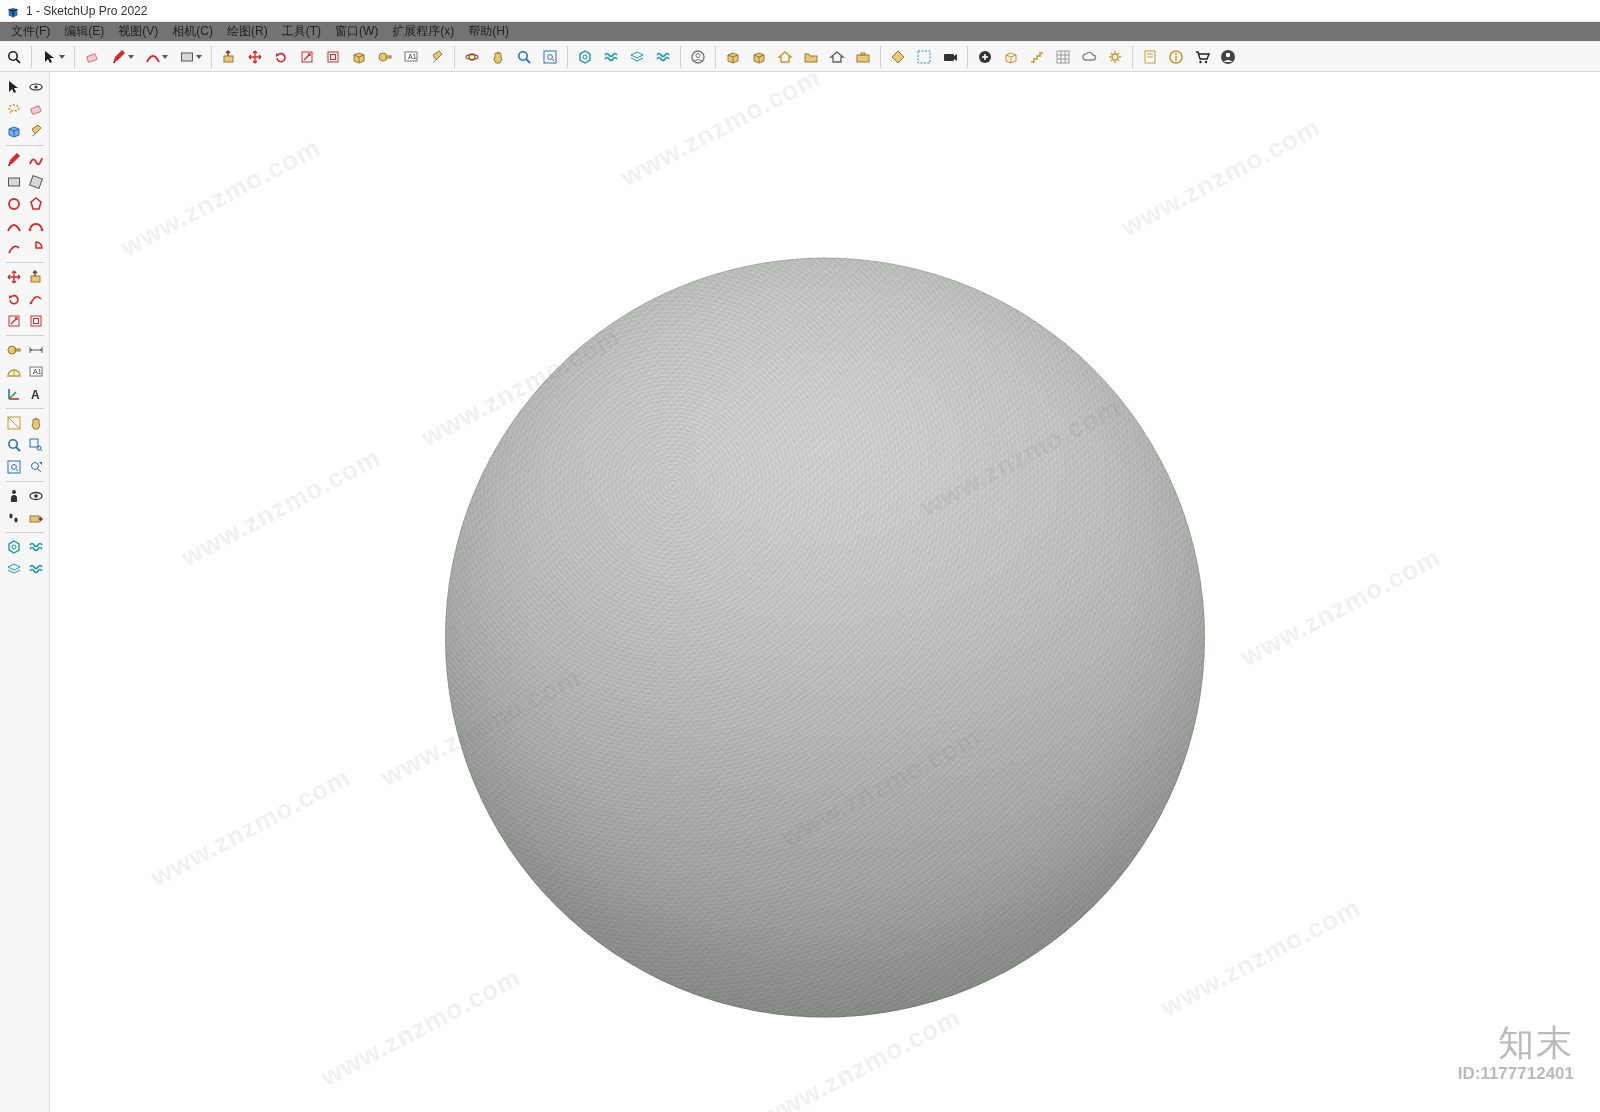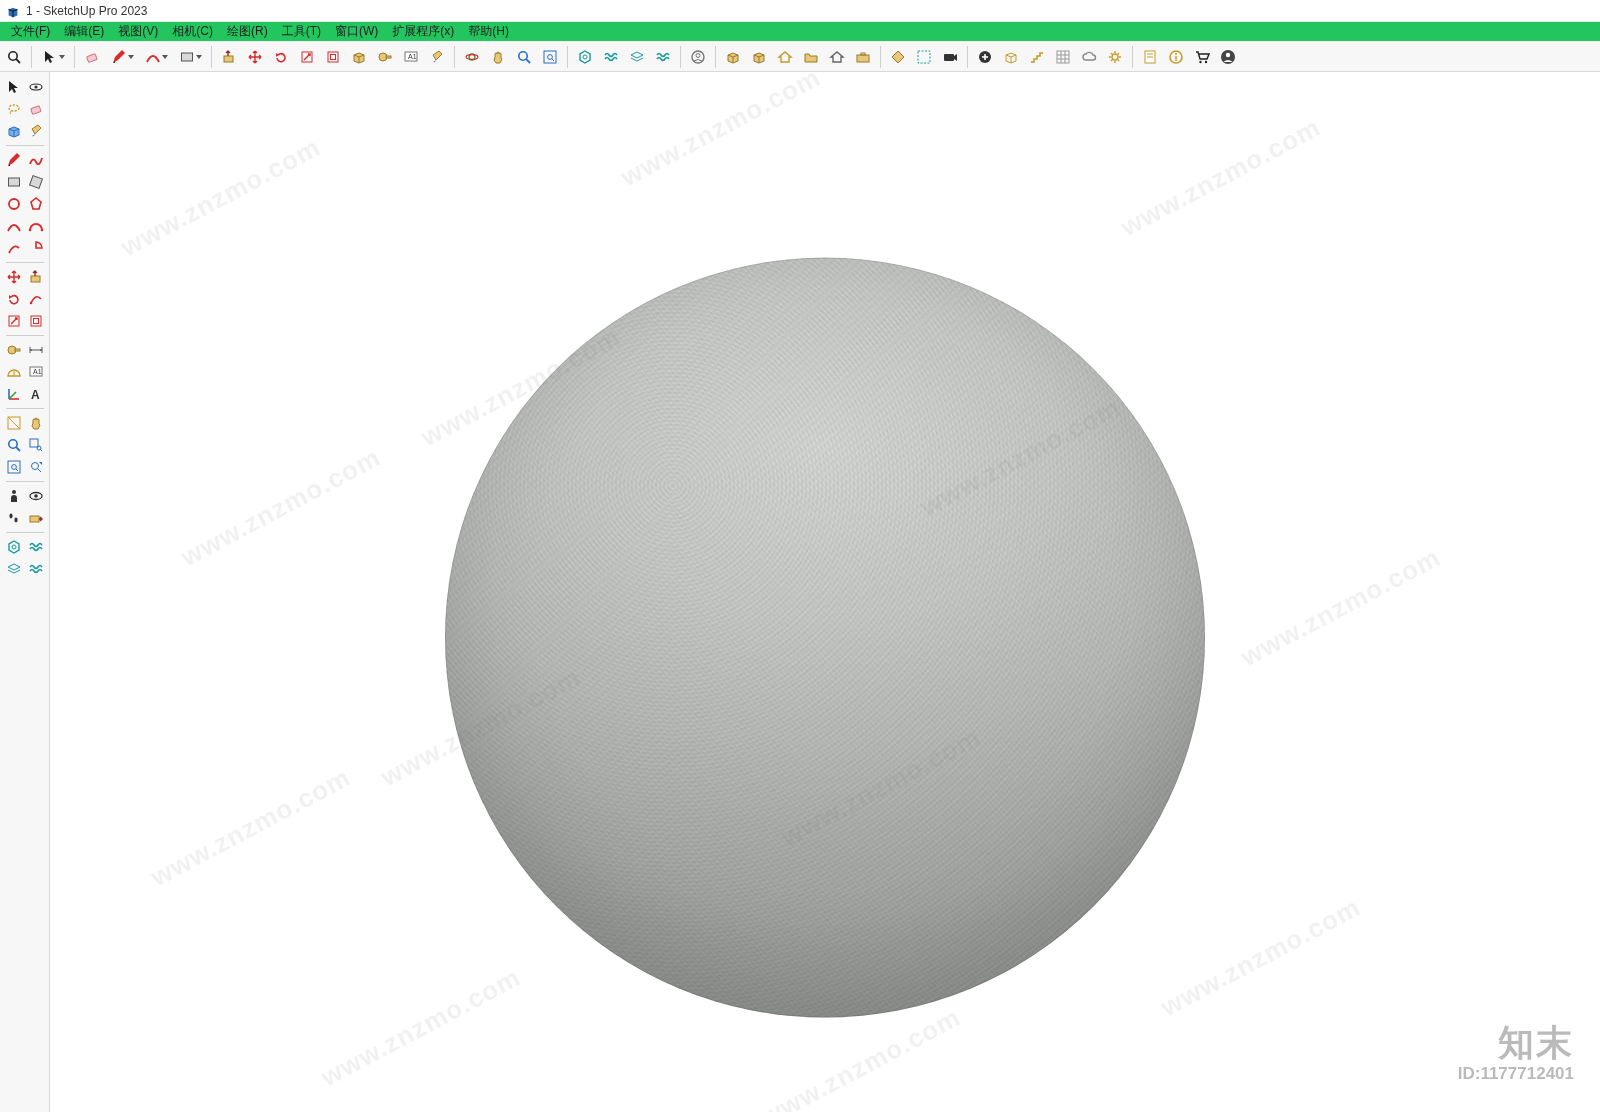--- a/index.html
+++ b/index.html
@@ -5,21 +5,21 @@
   * { box-sizing: border-box; margin: 0; padding: 0; }
   html, body { width: 1600px; height: 1112px; overflow: hidden; font-family: "Microsoft YaHei", "SimSun", Arial, sans-serif; font-size: 12px; background: #fff; }
   .app { display: flex; flex-direction: column; width: 100%; height: 100%; }
 
   
   .titlebar { height: 22px; background: #fff; display: flex; align-items: center; padding: 0 6px; border-bottom: 1px solid #e8e8e8; color: #333; }
   .titlebar .app-icon { width: 14px; height: 14px; margin-right: 6px; display: inline-flex; }
   .titlebar .title-text { font-size: 12px; }
 
   
-  .menubar { height: 20px; background: #22c55e; display: flex; align-items: center; padding: 0 4px; color: #222; border-bottom: 1px solid #ececec; }
+  .menubar { height: 20px; background: #737373; display: flex; align-items: center; padding: 0 4px; color: #222; border-bottom: 1px solid #ececec; }
   .menubar .menu-item { padding: 2px 7px; cursor: default; font-size: 12px; white-space: nowrap; }
 
   
   .toolbar-top { height: 30px; background: #f7f7f7; border-bottom: 1px solid #d8d8d8; display: flex; align-items: center; padding: 0 2px; gap: 2px; }
   .tbtn { width: 24px; height: 24px; display: inline-flex; align-items: center; justify-content: center; border: 1px solid transparent; border-radius: 2px; cursor: default; position: relative; }
   .tbtn.has-dd { width: 32px; justify-content: flex-start; padding-left: 4px; }
   .tbtn.has-dd::after { content: ""; position: absolute; right: 3px; top: 50%; transform: translateY(-50%); width: 0; height: 0; border-left: 3px solid transparent; border-right: 3px solid transparent; border-top: 4px solid #555; }
   .sep { width: 1px; height: 22px; background: #cfcfcf; margin: 0 3px; flex: 0 0 auto; }
   .sep-h { height: 1px; width: 38px; background: #cfcfcf; margin: 3px 0; flex: 0 0 auto; }
 
@@ -55,21 +55,21 @@
   }
   .sphere::after {
     content:"";
     position:absolute; inset:0; border-radius:50%;
     border: 1px solid rgba(0,0,0,0.10);
   }
 
   
   .wm-faint { position: absolute; color: rgba(120,120,120,0.10); font-size: 26px; font-weight: 600; letter-spacing: 1px; transform: rotate(-28deg); pointer-events: none; user-select: none; white-space: nowrap; }
   .wm-bold  { position: absolute; right: 26px; bottom: 28px; color: rgba(130,130,130,0.55); text-align: right; pointer-events: none; user-select: none; }
-  .wm-bold .l1 { font-size: 36px; font-weight: 700; letter-spacing: 2px; }
+  .wm-bold .l1 { font-size: 36px; font-weight: 400; letter-spacing: 2px; }
   .wm-bold .l2 { font-size: 17px; font-weight: 600; margin-top: -4px; }
 
   
   .tbtn svg, .app-icon svg { width: 16px; height: 16px; display: block; }
   .toolbar-left .tbtn svg { width: 16px; height: 16px; }
   .fill-blue     { fill: #2a6fbf; }
   .stroke-black  { stroke: #222; }
   .fill-none     { fill: none; }
   .sw1 { stroke-width: 1.4; }
 </style>
@@ -78,21 +78,21 @@
 
 <div class="app">
   <div class="titlebar">
     <span class="app-icon">
       <svg viewBox="0 0 16 16">
           <polygon class="fill-blue" points="3,12 8,14 13,12 13,5 8,3 3,5"></polygon>
           <polyline class="fill-none stroke-black sw1" points="3,5 8,7 13,5"></polyline>
           <line class="stroke-black sw1" x1="8" y1="7" x2="8" y2="14"></line>
         </svg>
     </span>
-    <span class="title-text">1 - SketchUp Pro 2023</span>
+    <span class="title-text">1 - SketchUp Pro 2022</span>
   </div>
 
   <div class="menubar">
     <div class="menu-item">文件(F)</div>
     <div class="menu-item">编辑(E)</div>
     <div class="menu-item">视图(V)</div>
     <div class="menu-item">相机(C)</div>
     <div class="menu-item">绘图(R)</div>
     <div class="menu-item">工具(T)</div>
     <div class="menu-item">窗口(W)</div>

